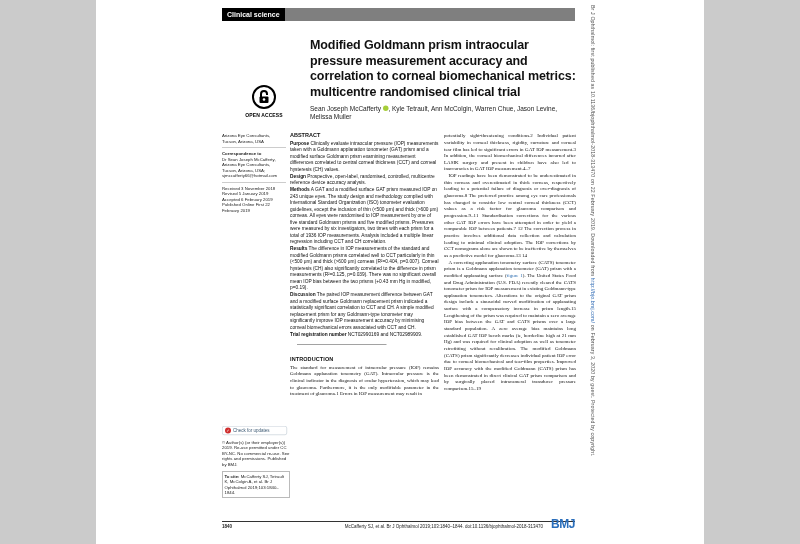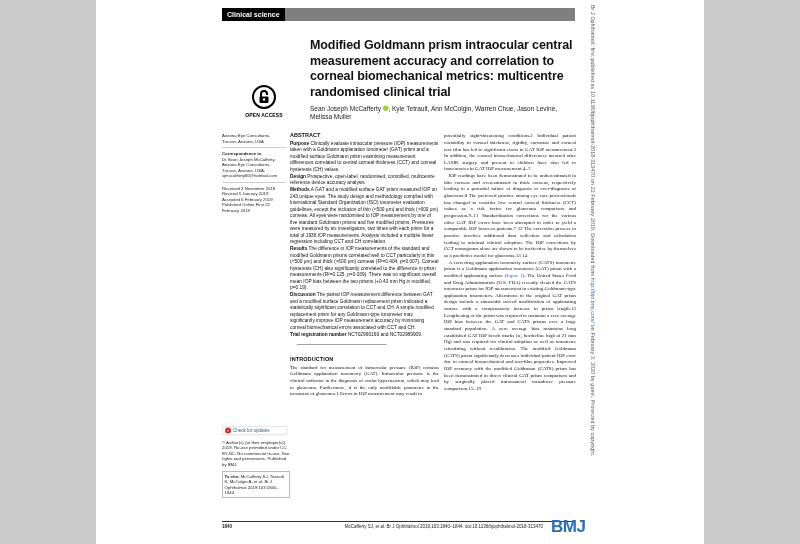--- a/index.html
+++ b/index.html
@@ -61,21 +61,21 @@
   .col-body p{margin:0;}
   .col-body p.ind{text-indent:9px;}
   .flink{color:#2b6cb0;}
 
   
   .footer-rule{position:absolute;left:126px;top:521px;width:353px;border-top:1px solid #333;}
   .footer{position:absolute;left:126px;top:524px;width:360px;height:16px;overflow:hidden;}
   .footer .sh{width:720px;font-size:9px;color:#222;display:flex;justify-content:space-between;}
   .footer .pn{font-weight:bold;}
   .footer .cit{padding-right:78px;}
-  .bmj{position:absolute;left:455px;top:517px;font-size:17px;font-weight:bold;color:#2a6ebb;
+  .bmj{position:absolute;left:455px;top:517px;font-size:12px;font-weight:bold;color:#2a6ebb;
        letter-spacing:-0.5px;}
 
   
   .vstrip{position:absolute;left:494px;top:5px;width:11px;height:536px;overflow:hidden;}
   .vstrip .sh{writing-mode:vertical-rl;height:1072px;font-size:10.4px;letter-spacing:0.3px;color:#555;
               white-space:nowrap;}
   .vstrip .vlink{color:#3b73b9;}
 </style>
 </head>
 <body>
@@ -93,21 +93,21 @@
           <circle cx="26" cy="26" r="22" fill="none" stroke="#000" stroke-width="4"></circle>
           <path d="M20 26 v-6 a6 6 0 0 1 12 0 v2" fill="none" stroke="#000" stroke-width="4"></path>
           <rect x="17" y="25" width="18" height="13" rx="2" fill="#000"></rect>
           <circle cx="26" cy="31" r="2.6" fill="#fff"></circle>
         </svg>
       </span>
       <div class="oa-label">OPEN ACCESS</div>
     </div>
   </div>
 
-  <div class="title">Modified Goldmann prism intraocular central measurement accuracy and correlation to corneal biomechanical metrics: multicentre randomised clinical trial</div>
+  <div class="title">Modified Goldmann prism intraocular pressure measurement accuracy and correlation to corneal biomechanical metrics: multicentre randomised clinical trial</div>
   <div class="authors">
     <div class="sh">
       <span>Sean Joseph McCafferty</span>
       <span class="orcid"></span><span>, Kyle Tetrault, Ann McColgin, Warren Chue, Jason Levine, Melissa Muller</span>
     </div>
   </div>
 
   <div class="col-margin">
     <div class="sh">
       <div>Arizona Eye Consultants, Tucson, Arizona, USA</div>

